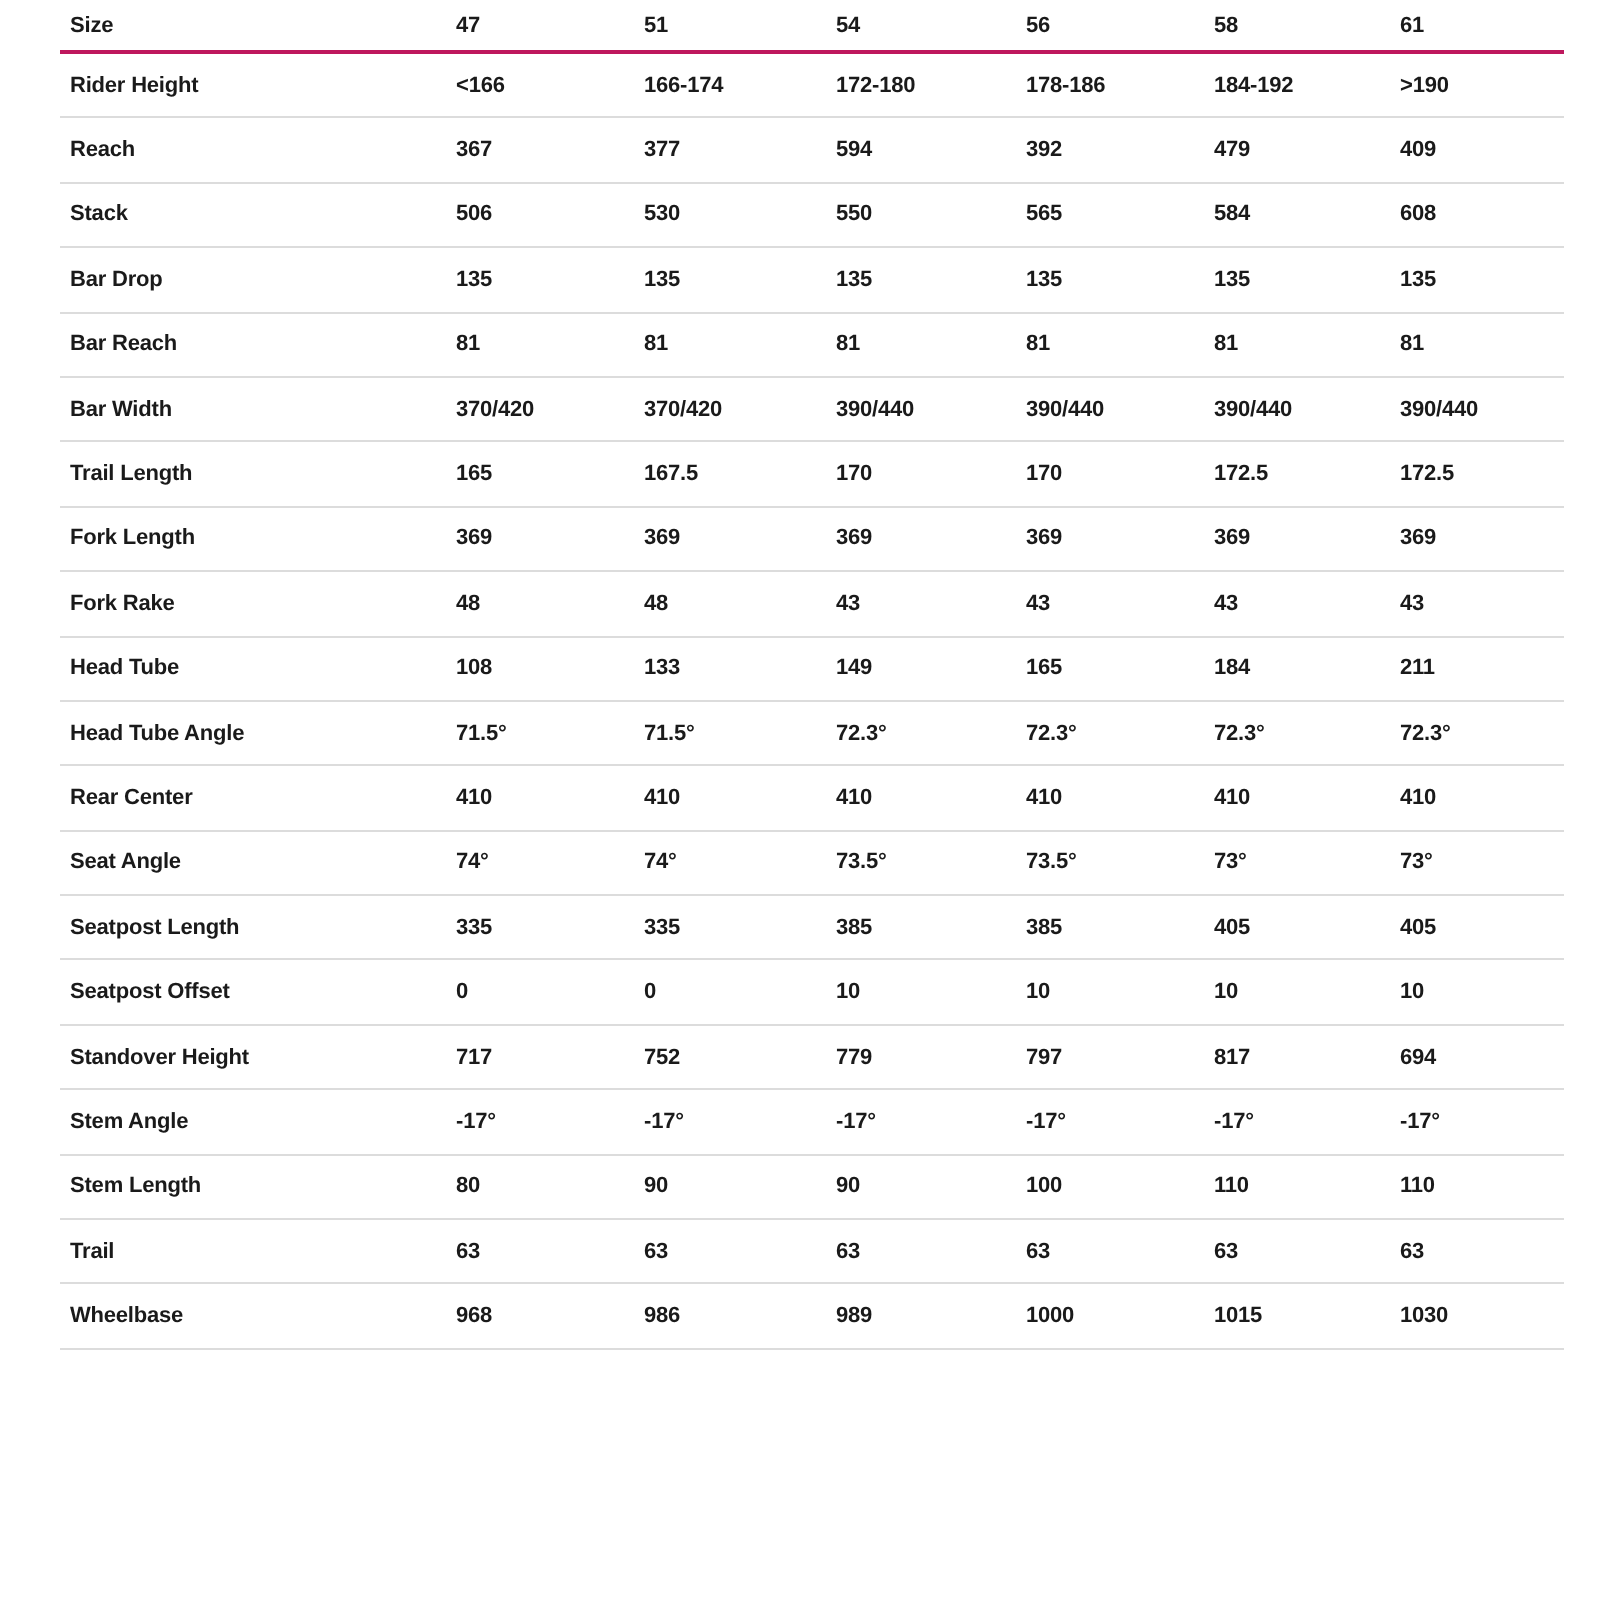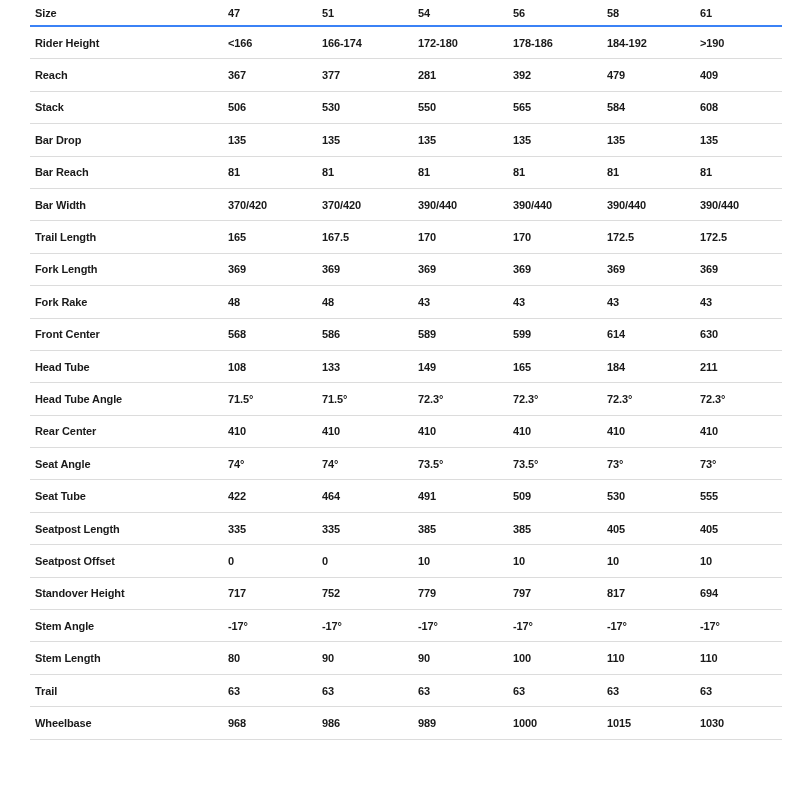--- a/index.html
+++ b/index.html
@@ -35,21 +35,21 @@
     vertical-align: middle;
     font-size: 11px;
     font-weight: bold;
     letter-spacing: -0.1px;
     padding: 0;
     white-space: nowrap;
     overflow: hidden;
   }
   thead th {
     height: 25px;
-    border-bottom: 2px solid #3b82f6;
+    border-bottom: 2px solid #be185d;
   }
   tbody td {
     height: 31.4px;
     border-bottom: 1px solid #dcdcdc;
   }
   tbody tr:last-child td {
     border-bottom: 1px solid #dcdcdc;
   }
   th.label-cell, td.label-cell {
     padding-left: 5px;
@@ -87,21 +87,21 @@
           <td>166-174</td>
           <td>172-180</td>
           <td>178-186</td>
           <td>184-192</td>
           <td>&gt;190</td>
         </tr>
         <tr>
           <td class="label-cell">Reach</td>
           <td>367</td>
           <td>377</td>
-          <td>281</td>
+          <td>594</td>
           <td>392</td>
           <td>479</td>
           <td>409</td>
         </tr>
         <tr>
           <td class="label-cell">Stack</td>
           <td>506</td>
           <td>530</td>
           <td>550</td>
           <td>565</td>
@@ -156,29 +156,20 @@
         <tr>
           <td class="label-cell">Fork Rake</td>
           <td>48</td>
           <td>48</td>
           <td>43</td>
           <td>43</td>
           <td>43</td>
           <td>43</td>
         </tr>
         <tr>
-          <td class="label-cell">Front Center</td>
-          <td>568</td>
-          <td>586</td>
-          <td>589</td>
-          <td>599</td>
-          <td>614</td>
-          <td>630</td>
-        </tr>
-        <tr>
           <td class="label-cell">Head Tube</td>
           <td>108</td>
           <td>133</td>
           <td>149</td>
           <td>165</td>
           <td>184</td>
           <td>211</td>
         </tr>
         <tr>
           <td class="label-cell">Head Tube Angle</td>
@@ -201,29 +192,20 @@
         <tr>
           <td class="label-cell">Seat Angle</td>
           <td>74°</td>
           <td>74°</td>
           <td>73.5°</td>
           <td>73.5°</td>
           <td>73°</td>
           <td>73°</td>
         </tr>
         <tr>
-          <td class="label-cell">Seat Tube</td>
-          <td>422</td>
-          <td>464</td>
-          <td>491</td>
-          <td>509</td>
-          <td>530</td>
-          <td>555</td>
-        </tr>
-        <tr>
           <td class="label-cell">Seatpost Length</td>
           <td>335</td>
           <td>335</td>
           <td>385</td>
           <td>385</td>
           <td>405</td>
           <td>405</td>
         </tr>
         <tr>
           <td class="label-cell">Seatpost Offset</td>

